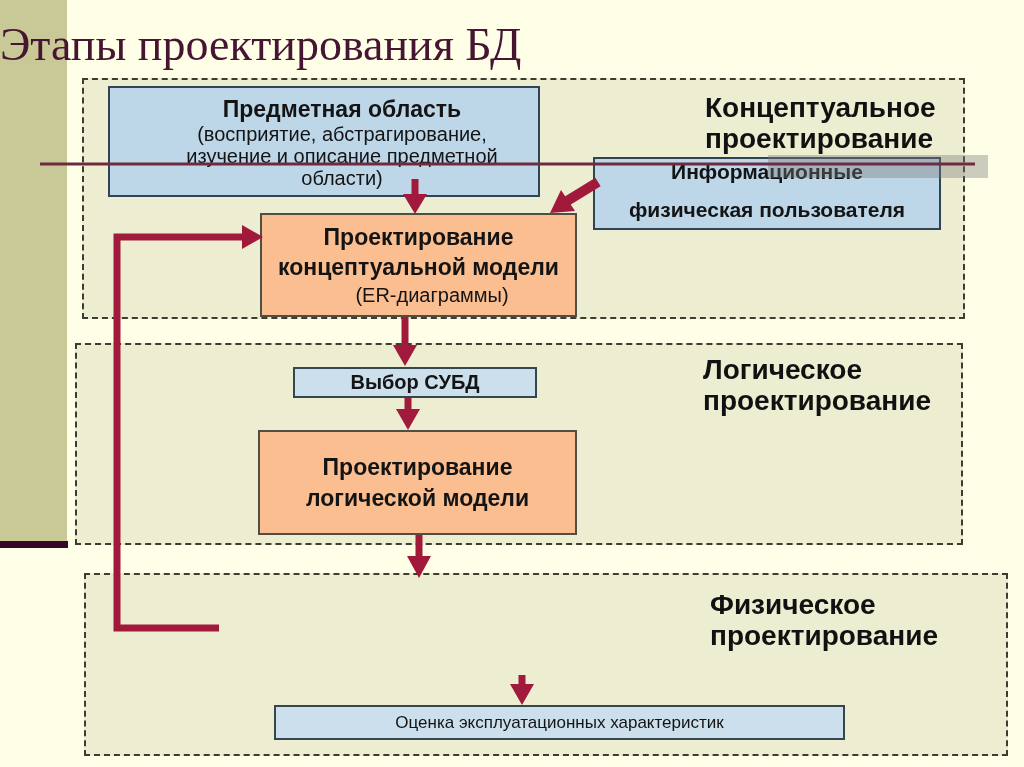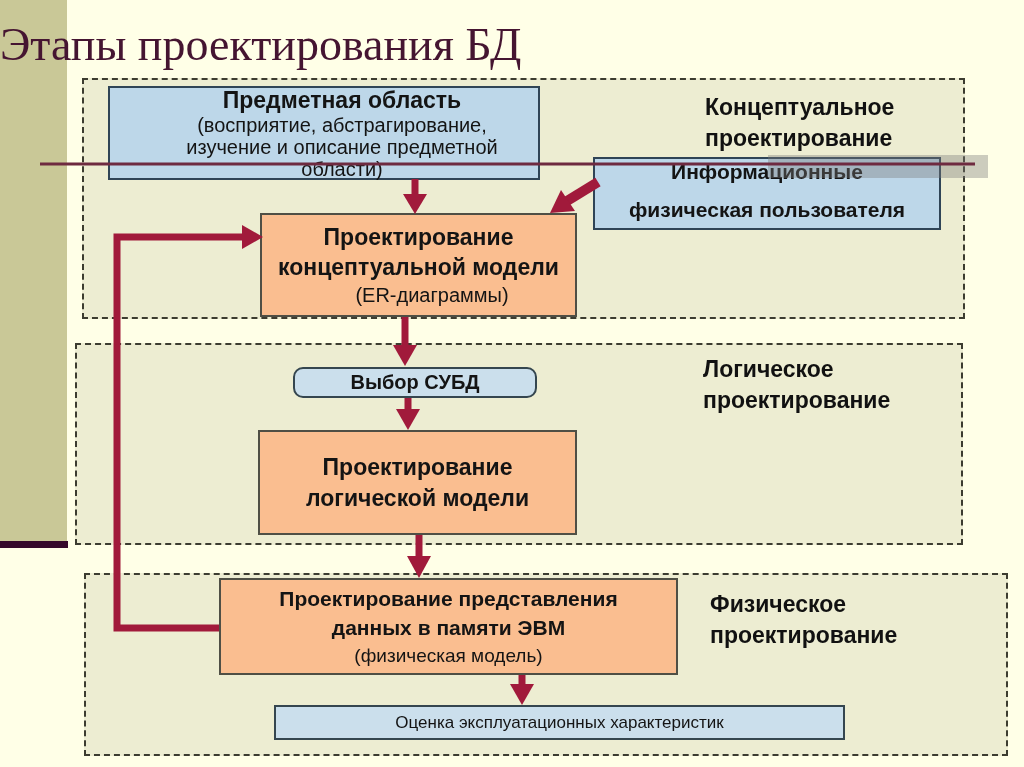--- a/index.html
+++ b/index.html
@@ -18,42 +18,42 @@
     font-family:"Liberation Serif", serif;
     font-size:46px;font-weight:400;color:#451531;z-index:5;letter-spacing:0px;
   }
   
   .section{background:#EDEDD2;border:2px dashed #3C3C30;z-index:1;box-sizing:border-box;}
   .section-1{left:82px;top:78px;width:883px;height:241px;}
   .section-2{left:75px;top:343px;width:888px;height:202px;}
   .section-3{left:84px;top:573px;width:924px;height:183px;}
   
   .stage-label{
-    z-index:4;color:#111;font-weight:bold;font-size:23px;line-height:31px;white-space:nowrap;
+    z-index:4;color:#111;font-weight:bold;font-size:28px;line-height:31px;white-space:nowrap;
   }
   .stage-label-1{left:705px;top:92px;}
   .stage-label-2{left:703px;top:354px;}
   .stage-label-3{left:710px;top:589px;}
   
   .box{
     z-index:3;box-sizing:border-box;display:flex;flex-direction:column;
     align-items:center;justify-content:center;text-align:center;color:#141414;
   }
   .blue{background:#BDD7E9;border:2px solid #2F4456;}
   .blue-light{background:#CBDFEC;border:2px solid #35464F;}
   .orange{background:#FABE90;border:2px solid #4F4F45;}
-  .box-subject{left:108px;top:86px;width:432px;height:94px;padding-left:36px;}
+  .box-subject{left:108px;top:86px;width:432px;height:111px;padding-left:36px;}
   .box-subject .t1{font-weight:bold;font-size:23px;line-height:28px;}
   .box-subject .t2{font-size:20px;line-height:22px;}
   .box-info{left:593px;top:157px;width:348px;height:73px;justify-content:space-between;padding-bottom:5px;}
   .box-info .t1{font-weight:bold;font-size:21px;line-height:26px;}
   .box-conceptual{left:260px;top:213px;width:317px;height:104px;}
   .box-conceptual .t1{font-weight:bold;font-size:23px;line-height:30px;}
   .box-conceptual .t2{font-size:20px;line-height:27px;margin-left:27px;}
-  .box-dbms{left:293px;top:367px;width:244px;height:31px;border-radius:10px;}
+  .box-dbms{left:293px;top:367px;width:244px;height:31px;}
   .box-dbms .t1{font-weight:bold;font-size:20px;}
   .box-logical{left:258px;top:430px;width:319px;height:105px;}
   .box-logical .t1{font-weight:bold;font-size:23px;line-height:31px;}
   .box-physical{left:219px;top:578px;width:459px;height:97px;}
   .box-physical .t1{font-weight:bold;font-size:21px;line-height:29px;}
   .box-physical .t2{font-size:19px;line-height:27px;}
   .box-eval{left:274px;top:705px;width:571px;height:35px;}
   .box-eval .t1{font-weight:normal;font-size:17px;}
   
   .gray-band{left:768px;top:155px;width:220px;height:23px;background:rgba(120,120,120,0.38);z-index:6;}
@@ -106,25 +106,20 @@
 
   <div class="abs box blue-light box-dbms">
     <div class="t1">Выбор СУБД</div>
   </div>
 
   <div class="abs box orange box-logical">
     <div class="t1">Проектирование</div>
     <div class="t1">логической модели</div>
   </div>
 
-  <div class="abs box orange box-physical">
-    <div class="t1">Проектирование представления</div>
-    <div class="t1">данных в памяти ЭВМ</div>
-    <div class="t2">(физическая модель)</div>
-  </div>
 
   <div class="abs box blue-light box-eval">
     <div class="t1">Оценка эксплуатационных характеристик</div>
   </div>
 
   <div class="abs gray-band"></div>
 
   <svg class="abs arrows" viewBox="0 0 1024 767" width="1024" height="767" xmlns="http://www.w3.org/2000/svg">
 
     <line x1="40" y1="164" x2="975" y2="164" stroke="#6E2A40" stroke-width="3"></line>

